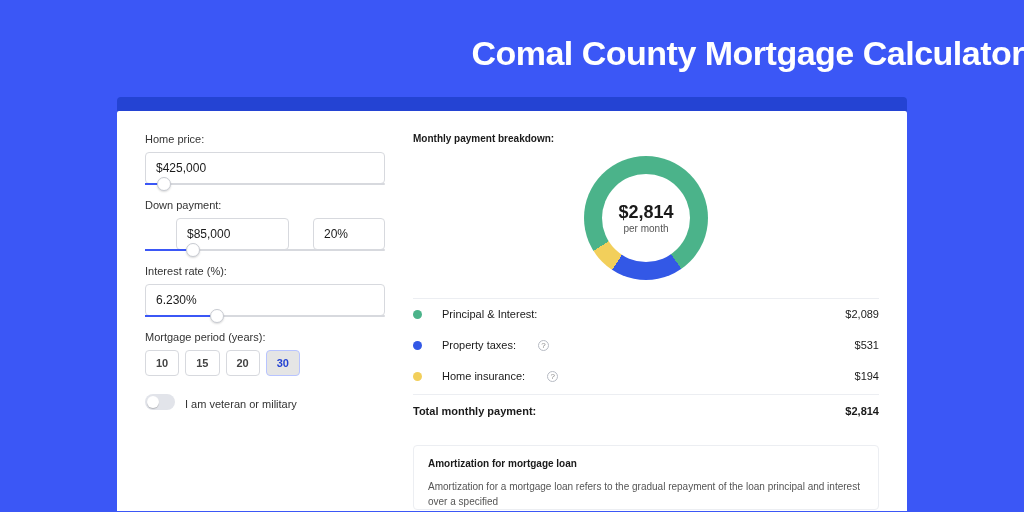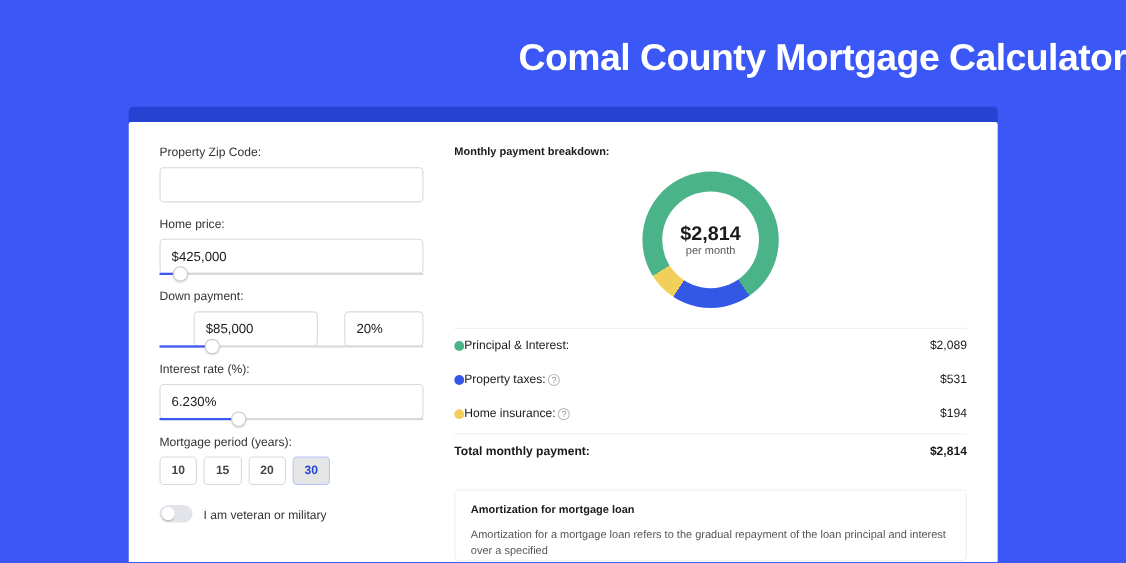--- a/index.html
+++ b/index.html
@@ -121,21 +121,21 @@
     align-items:center; justify-content:center; text-align:center;
   }
   .donut-val { font-size: 18px; font-weight: 700; }
   .donut-sub { font-size: 10px; color: #555; }
 
   .legend { border-top: 1px solid #eceef2; }
   .legend-row {
     display:flex; align-items:center; justify-content:space-between;
     padding: 9px 0; font-size: 11px; border-bottom: 1px solid transparent;
   }
-  .legend-left { display:flex; align-items:center; gap:0; }
+  .legend-left { display:flex; align-items:center; gap:20px; }
   .dot { width:9px; height:9px; border-radius:50%; display:inline-block; }
   .info-icon {
     width:11px; height:11px; border:1px solid #b7bbc4; border-radius:50%;
     display:inline-flex; align-items:center; justify-content:center;
     font-size:8px; color:#888; margin-left:2px;
   }
   .legend-val { font-size: 11px; }
   .legend-total { font-weight:700; border-top: 1px solid #eceef2; padding-top: 10px; margin-top:2px;}
   .legend-total .legend-val { font-weight:700; }
 
@@ -149,24 +149,20 @@
 </head>
 <body>
 
 <h1 class="page-title">Comal County Mortgage Calculator</h1>
 
 <div class="stage-wrap">
   <div class="stage">
 
     <div class="col-left">
 
-      <div class="group">
-        <label class="lbl">Property Zip Code:</label>
-        <input class="field" type="text" value="" style="">
-      </div>
 
       <div class="group">
         <label class="lbl">Home price:</label>
         <input class="field" type="text" value="$425,000" style="">
         <div class="slider-track">
           <div class="slider-fill" style="width: 8%;"></div>
           <div class="slider-thumb" style="left: 8%;"></div>
         </div>
       </div>
 

